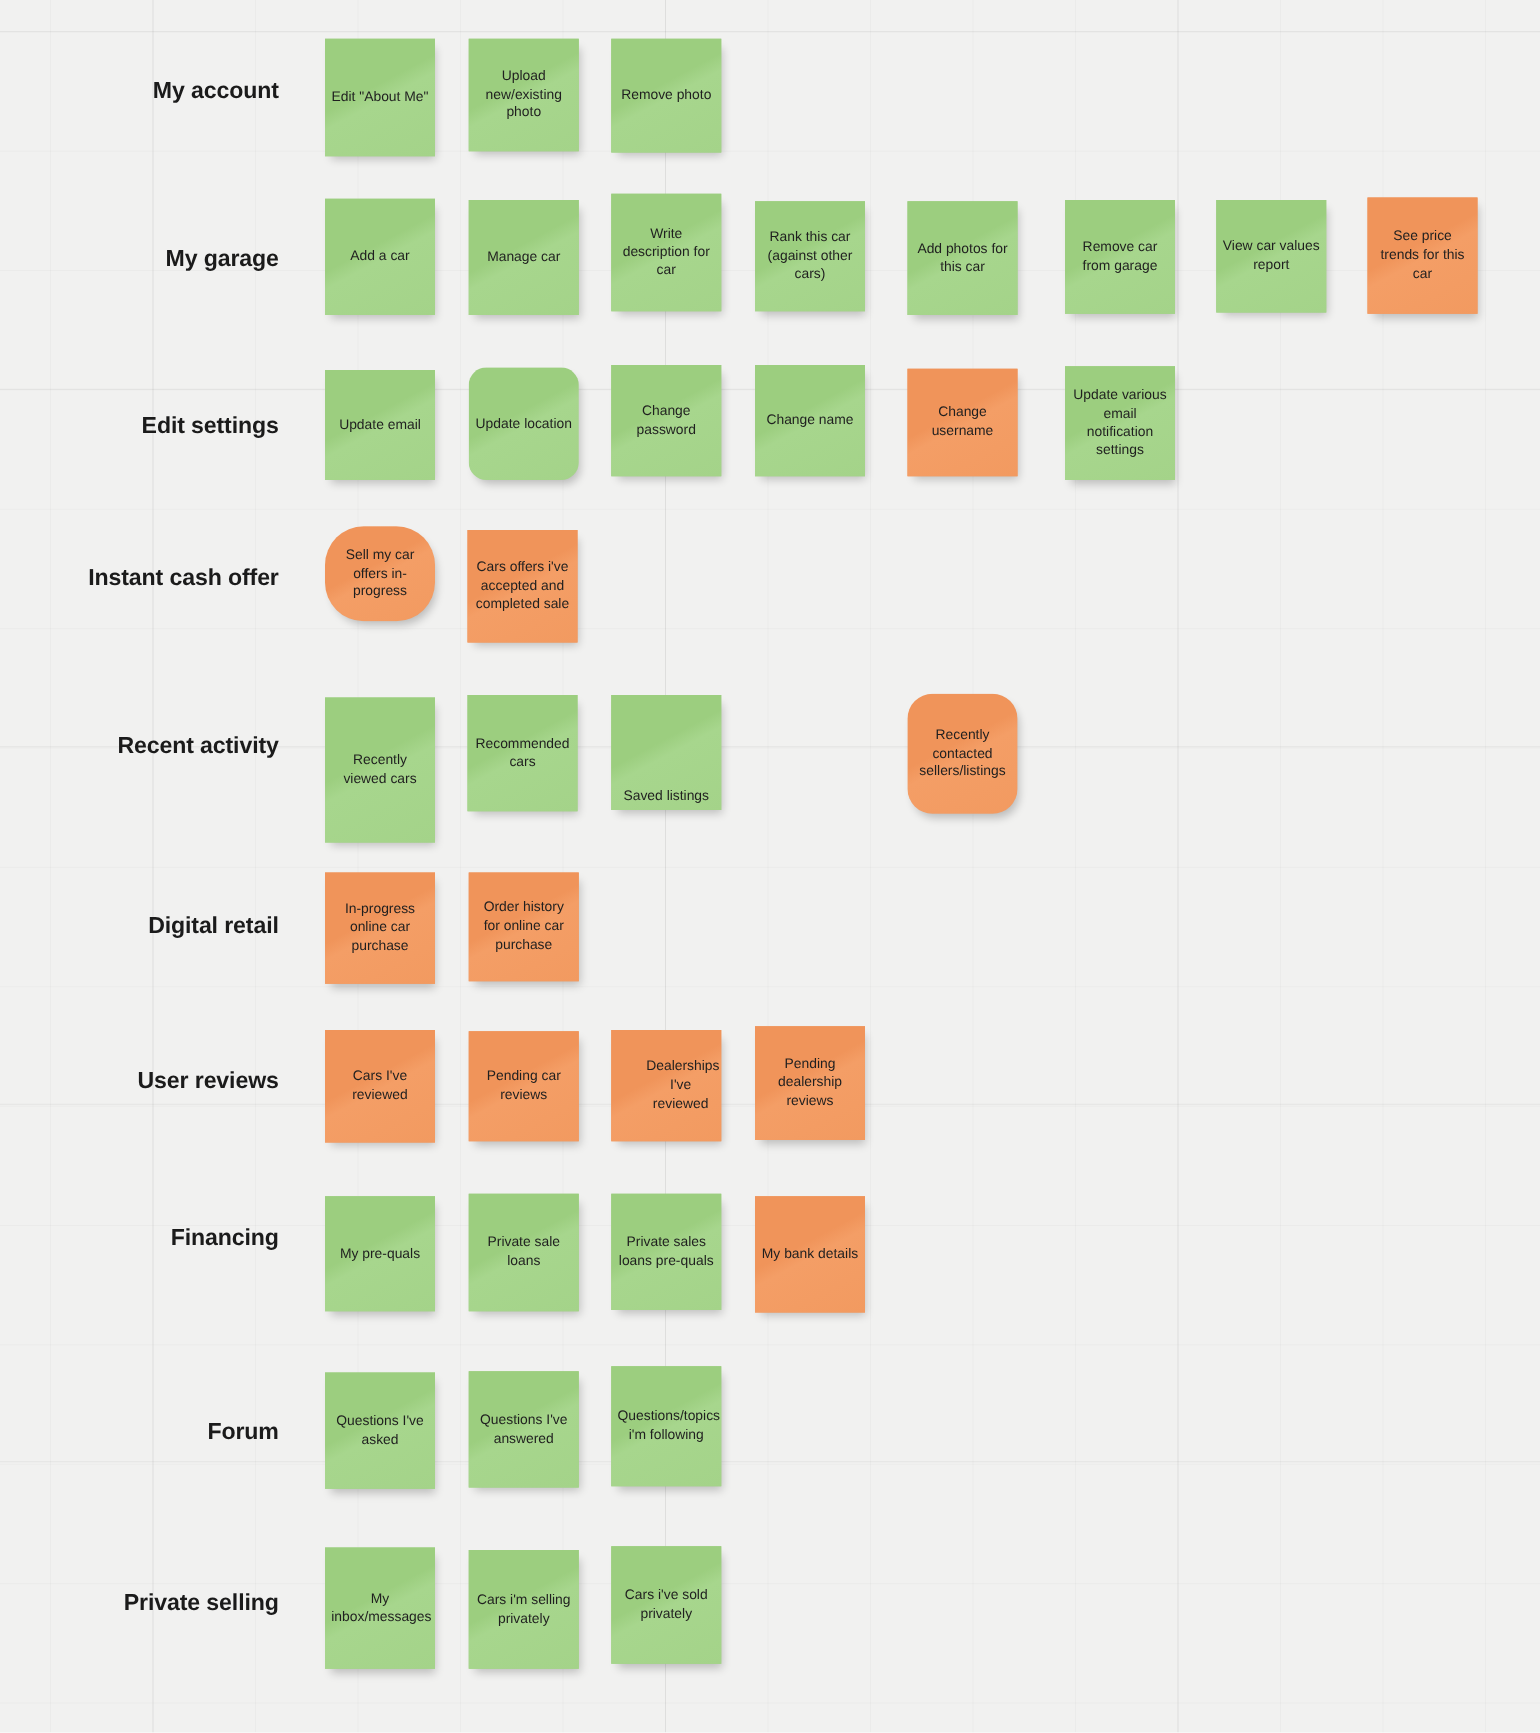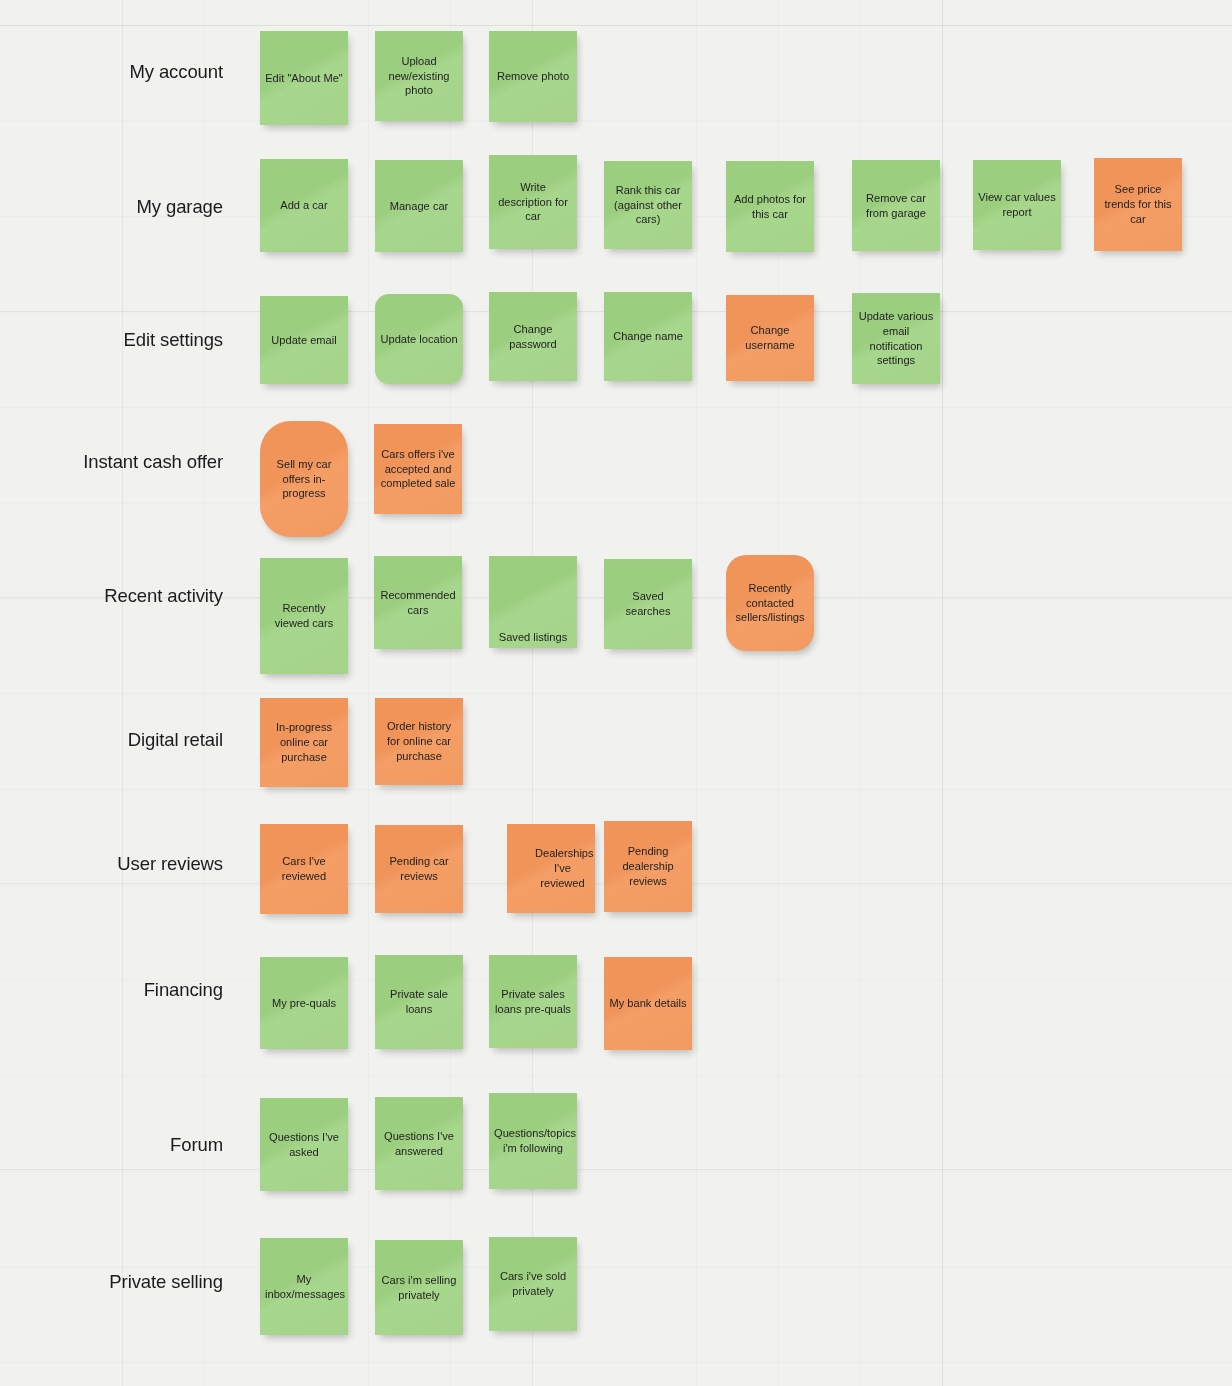--- a/index.html
+++ b/index.html
@@ -30,21 +30,21 @@
       40px 25px,
       40px 25px;
   }
 
   .row-label {
     position: absolute;
     right: 0;
     width: 100%;
     text-align: right;
     font-size: 18.5px;
-    font-weight: normal;
+    font-weight: bold;
     color: #1b1b1b;
     letter-spacing: -0.1px;
     line-height: 1.1;
     white-space: nowrap;
   }
   .label-wrap {
     position: absolute;
     left: 0;
     width: 223px;
   }
@@ -132,41 +132,38 @@
     </div>
     <div class="note orange" style="left: 726px; top: 295px; height: 86px;">
       <span class="note-text">Change username</span>
     </div>
     <div class="note green" style="left: 852px; top: 293px; height: 91px;">
       <span class="note-text">Update various email notification settings</span>
     </div>
     <div class="label-wrap" style="top: 452px;">
       <div class="row-label">Instant cash offer</div>
     </div>
-    <div class="note orange" style="left: 260px; top: 421px; height: 116px; border-radius: 31px;">
+    <div class="note orange" style="left: 260px; top: 421px; height: 76px; border-radius: 31px;">
       <span class="note-text">Sell my car offers in-progress</span>
     </div>
     <div class="note orange" style="left: 374px; top: 424px; height: 90px;">
       <span class="note-text">Cars offers i've accepted and completed sale</span>
     </div>
     <div class="label-wrap" style="top: 586px;">
       <div class="row-label">Recent activity</div>
     </div>
     <div class="note green" style="left: 260px; top: 558px; height: 116px;">
       <span class="note-text">Recently viewed cars</span>
     </div>
     <div class="note green" style="left: 374px; top: 556px; height: 93px;">
       <span class="note-text">Recommended cars</span>
     </div>
     <div class="note green" style="left: 489px; top: 556px; height: 92px; align-items: flex-end;">
       <span class="note-text">Saved listings</span>
     </div>
-    <div class="note green" style="left: 604px; top: 559px; height: 90px;">
-      <span class="note-text">Saved searches</span>
-    </div>
     <div class="note orange" style="left: 726px; top: 555px; height: 96px; border-radius: 20px;">
       <span class="note-text">Recently contacted sellers/listings</span>
     </div>
     <div class="label-wrap" style="top: 730px;">
       <div class="row-label">Digital retail</div>
     </div>
     <div class="note orange" style="left: 260px; top: 698px; height: 89px;">
       <span class="note-text">In-progress online car purchase</span>
     </div>
     <div class="note orange" style="left: 375px; top: 698px; height: 87px;">
@@ -174,21 +171,21 @@
     </div>
     <div class="label-wrap" style="top: 854px;">
       <div class="row-label">User reviews</div>
     </div>
     <div class="note orange" style="left: 260px; top: 824px; height: 90px;">
       <span class="note-text">Cars I've reviewed</span>
     </div>
     <div class="note orange" style="left: 375px; top: 825px; height: 88px;">
       <span class="note-text">Pending car reviews</span>
     </div>
-    <div class="note orange" style="left: 507px; top: 824px; height: 89px; padding-left: 28px;">
+    <div class="note orange" style="left: 489px; top: 824px; height: 89px; padding-left: 28px;">
       <span class="note-text">Dealerships I've reviewed</span>
     </div>
     <div class="note orange" style="left: 604px; top: 821px; height: 91px;">
       <span class="note-text">Pending dealership reviews</span>
     </div>
     <div class="label-wrap" style="top: 980px;">
       <div class="row-label">Financing</div>
     </div>
     <div class="note green" style="left: 260px; top: 957px; height: 92px;">
       <span class="note-text">My pre-quals</span>

